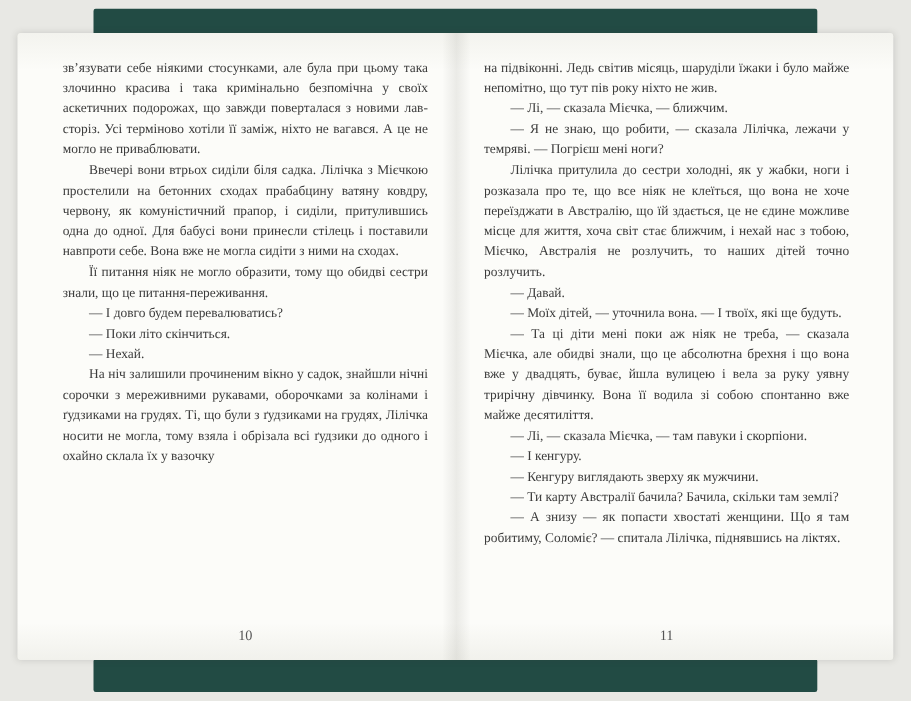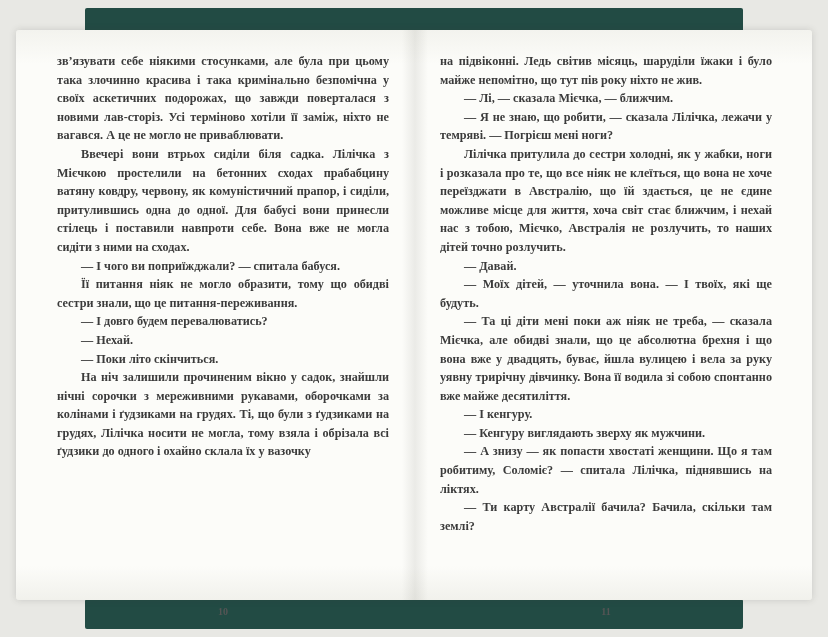--- a/index.html
+++ b/index.html
@@ -1,21 +1,21 @@
 <!DOCTYPE html>
 <html style="--bg: #e8e8e4; --cover: #224b44; --paper: #fcfcf9; --ink: #3b3b3b;"><head>
 <meta charset="utf-8">
 <style>
   :root{
     --bg:#e8e8e4;
     --cover:#224b44;
     --paper:#fcfcf9;
     --ink:#3b3b3b;
   }
-  *{margin:0;padding:0;box-sizing:border-box;font-weight:bold;}
+  *{margin:0;padding:0;box-sizing:border-box;}
   html,body{width:828px;height:637px;overflow:hidden;}
   body{
     background:var(--bg);
     font-family:"Liberation Serif","DejaVu Serif",serif;
   }
   .scene{position:relative;width:828px;height:637px;}
   .cover-strip{
     position:absolute;left:85px;width:658px;height:30px;
     background:var(--cover);border-radius:2px;
   }
@@ -36,56 +36,56 @@
     position:absolute;top:22px;width:332px;
     color:var(--ink);
     font-size:12.2px;line-height:18.6px;
     text-align:justify;
   }
   .page-text.left-col{left:41px;}
   .page-text.right-col{left:424px;}
   .para{margin:0;}
   .para.indent{text-indent:24px;}
   .page-number{
-    position:absolute;top:576px;width:332px;
-    text-align:center;color:#555;font-size:10px;
+    position:absolute;top:540px;width:332px;
+    text-align:center;color:#555;font-size:13px;
   }
   .page-number.left-col{left:41px;}
   .page-number.right-col{left:424px;}
 </style>
 </head>
 <body>
 
 <div class="scene">
   <div class="cover-strip top"></div>
   <div class="cover-strip bottom"></div>
 
   <div class="pages">
     <div class="page-text left-col" id="left-page-text">
         <p class="para">зв’язувати себе ніякими стосунками, але була при цьому така злочинно красива і така кримінально безпомічна у своїх аскетичних подорожах, що завжди поверталася з новими лав-сторіз. Усі терміново хотіли її заміж, ніхто не вагався. А це не могло не приваблювати.</p>
         <p class="para indent">Ввечері вони втрьох сиділи біля садка. Лілічка з Мієчкою простелили на бетонних сходах прабабцину ватяну ковдру, червону, як комуністичний прапор, і сиділи, притулившись одна до одної. Для бабусі вони принесли стілець і поставили навпроти себе. Вона вже не могла сидіти з ними на сходах.</p>
-        <p class="para indent">— І чого ви поприїжджали? — спитала бабуся.</p>
         <p class="para indent">Її питання ніяк не могло образити, тому що обидві сестри знали, що це питання-переживання.</p>
         <p class="para indent">— І довго будем перевалюватись?</p>
+        <p class="para indent">— Поки літо скінчиться.</p>
         <p class="para indent">— Нехай.</p>
-        <p class="para indent">— Поки літо скінчиться.</p>
         <p class="para indent">На ніч залишили прочиненим вікно у садок, знайшли нічні сорочки з мереживними рукавами, оборочками за колінами і ґудзиками на грудях. Ті, що були з ґудзиками на грудях, Лілічка носити не могла, тому взяла і обрізала всі ґудзики до одного і охайно склала їх у вазочку</p>
       </div>
     <div class="page-number left-col">10</div>
 
     <div class="gutter"></div>
 
     <div class="page-text right-col" id="right-page-text">
         <p class="para">на підвіконні. Ледь світив місяць, шаруділи їжаки і було майже непомітно, що тут пів року ніхто не жив.</p>
         <p class="para indent">— Лі, — сказала Мієчка, — ближчим.</p>
         <p class="para indent">— Я не знаю, що робити, — сказала Лілічка, лежачи у темряві. — Погрієш мені ноги?</p>
         <p class="para indent">Лілічка притулила до сестри холодні, як у жабки, ноги і розказала про те, що все ніяк не клеїться, що вона не хоче переїзджати в Австралію, що їй здається, це не єдине можливе місце для життя, хоча світ стає ближчим, і нехай нас з тобою, Мієчко, Австралія не розлучить, то наших дітей точно розлучить.</p>
         <p class="para indent">— Давай.</p>
         <p class="para indent">— Моїх дітей, — уточнила вона. — І твоїх, які ще будуть.</p>
         <p class="para indent">— Та ці діти мені поки аж ніяк не треба, — сказала Мієчка, але обидві знали, що це абсолютна брехня і що вона вже у двадцять, буває, йшла вулицею і вела за руку уявну трирічну дівчинку. Вона її водила зі собою спонтанно вже майже десятиліття.</p>
+        <p class="para indent">— Лі, — сказала Мієчка, — там павуки і скорпіони.</p>
         <p class="para indent">— І кенгуру.</p>
         <p class="para indent">— Кенгуру виглядають зверху як мужчини.</p>
+        <p class="para indent">— Ти карту Австралії бачила? Бачила, скільки там землі?</p>
         <p class="para indent">— А знизу — як попасти хвостаті женщини. Що я там робитиму, Соломіє? — спитала Лілічка, піднявшись на ліктях.</p>
-        <p class="para indent">— Ти карту Австралії бачила? Бачила, скільки там землі?</p>
       </div>
     <div class="page-number right-col">11</div>
   </div>
 </div>
 
 </body></html>

